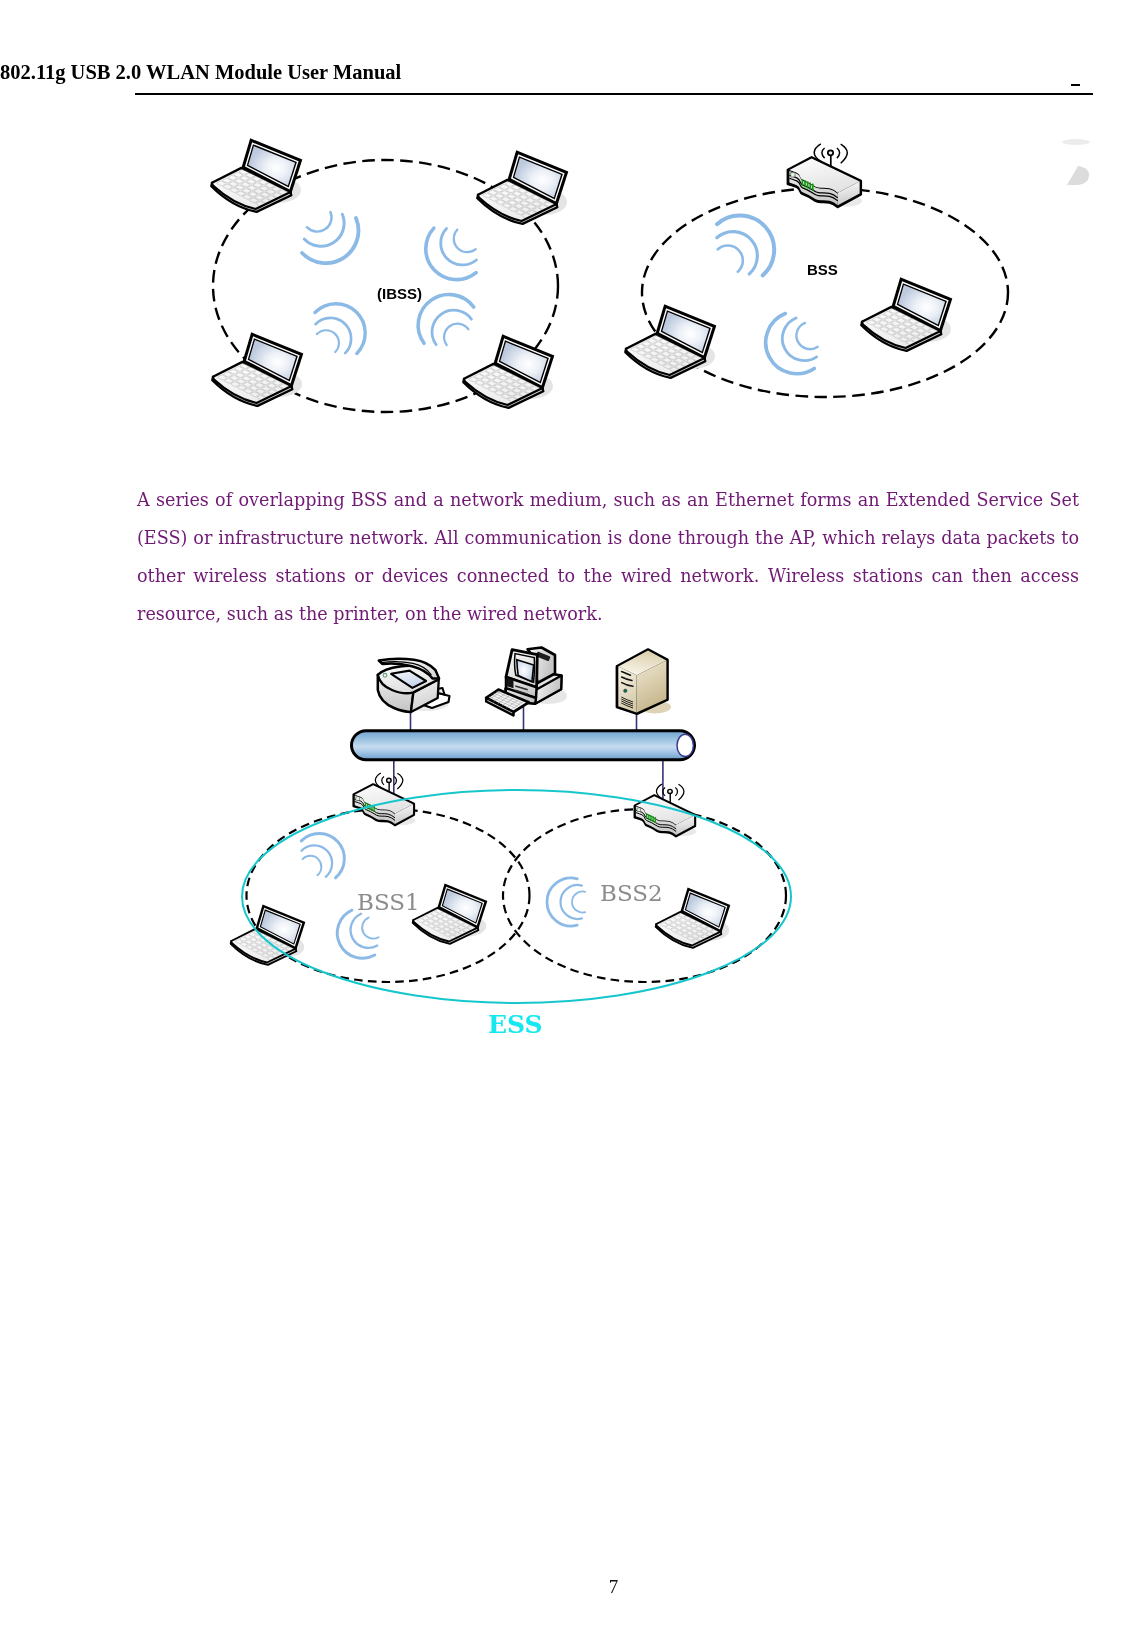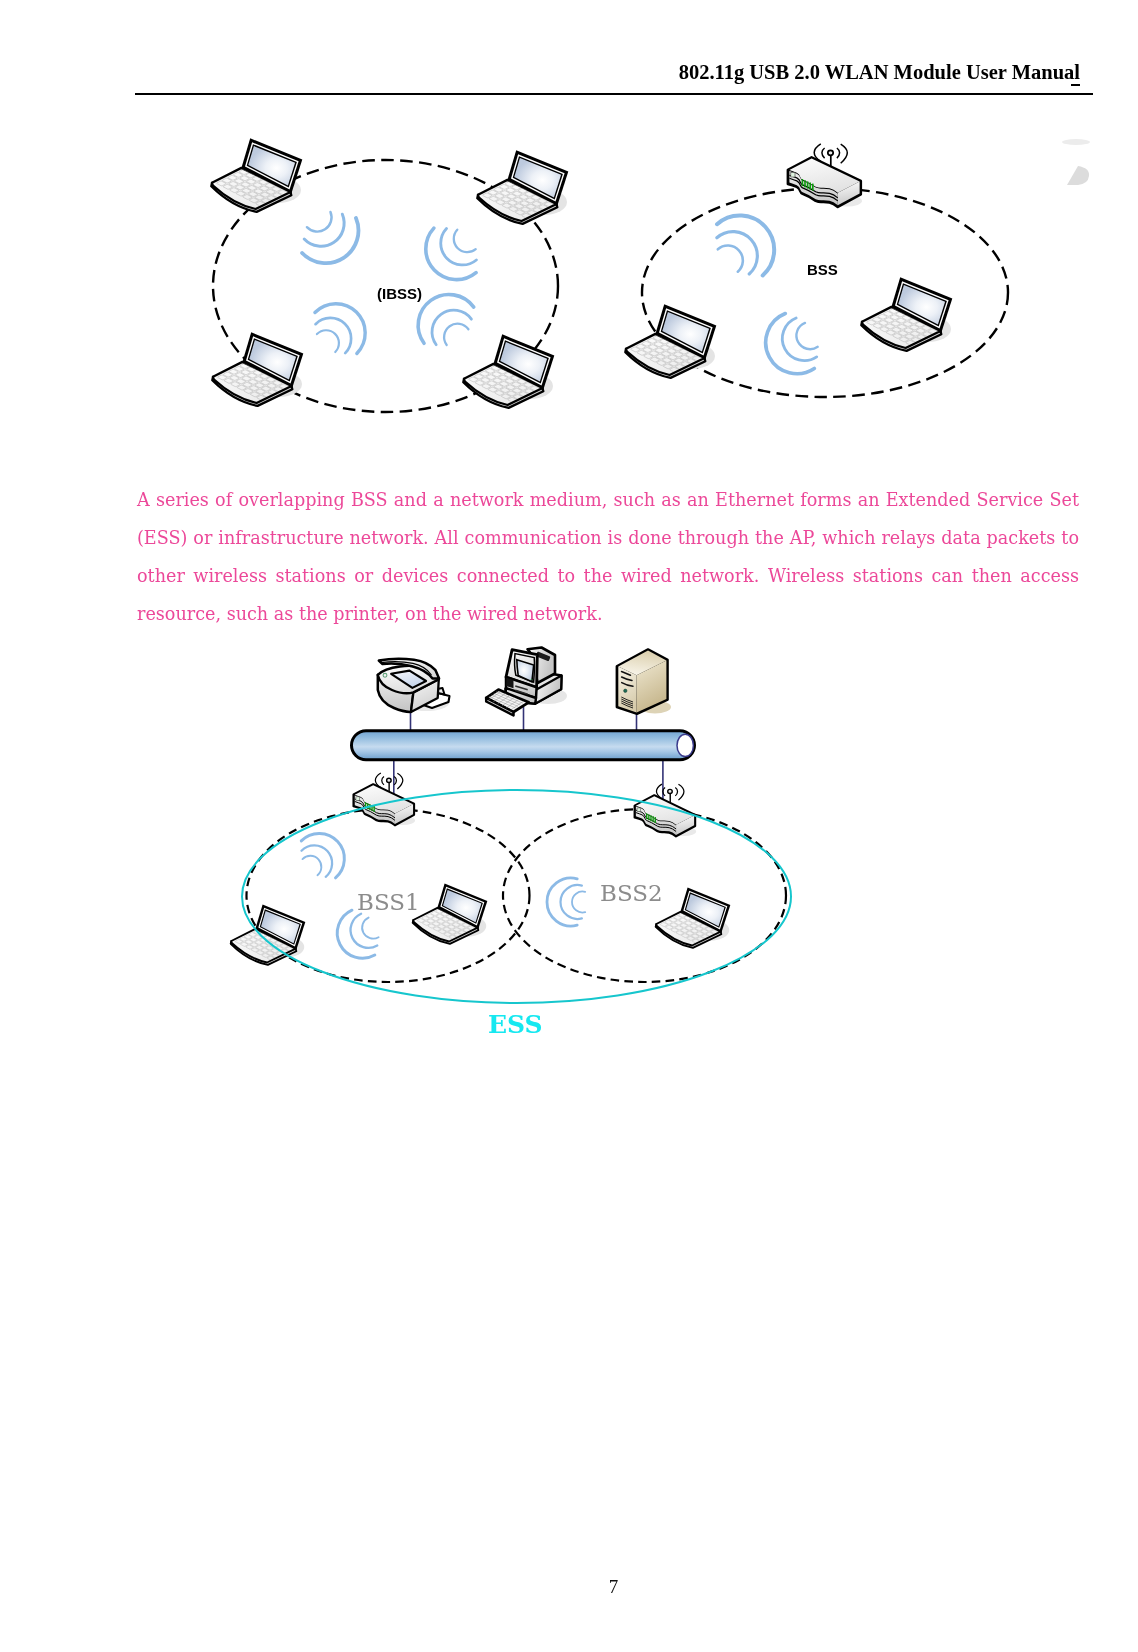--- a/index.html
+++ b/index.html
@@ -1,22 +1,22 @@
 <!DOCTYPE html>
 <html><head>
 <meta charset="utf-8">
 <style>
   html,body{margin:0;padding:0;}
   body{width:1138px;height:1652px;background:#fff;font-family:"DejaVu Serif",serif;position:relative;overflow:hidden;}
   .page{position:absolute;left:0;top:0;width:1138px;height:1652px;}
   #figs{position:absolute;left:0;top:0;}
-  .hdr-text{position:absolute;left:0;top:61px;width:1080px;text-align:right;font-family:"Liberation Serif",serif;font-weight:bold;font-size:20.5px;color:#000;white-space:nowrap;}
+  .hdr-text{position:absolute;left:0;top:61px;width:1080px;font-family:"Liberation Serif",serif;font-weight:bold;font-size:20.5px;color:#000;white-space:nowrap;}
   .hdr-ul{position:absolute;left:1071px;top:84px;width:9px;height:1.6px;background:#000;}
   .hdr-rule{position:absolute;left:135px;top:92.5px;width:958px;height:2.2px;background:#000;}
-  .para{position:absolute;left:137px;top:481px;width:942px;font-size:17.6px;line-height:38px;color:#ec4899;text-align:justify;}
+  .para{position:absolute;left:137px;top:481px;width:942px;font-size:17.6px;line-height:38px;color:#701a75;text-align:justify;}
   .pagenum{position:absolute;left:0;top:1576px;width:1227px;text-align:center;font-family:"Liberation Serif",serif;font-size:19px;color:#111;}
 </style>
 </head>
 <body>
 
 <div class="page">
   <div class="hdr-text">802.11g USB 2.0 WLAN Module User Manual</div>
   <div class="hdr-ul"></div>
   <div class="hdr-rule"></div>
 <svg id="figs" width="1138" height="1652" viewBox="0 0 1138 1652" xmlns="http://www.w3.org/2000/svg">

